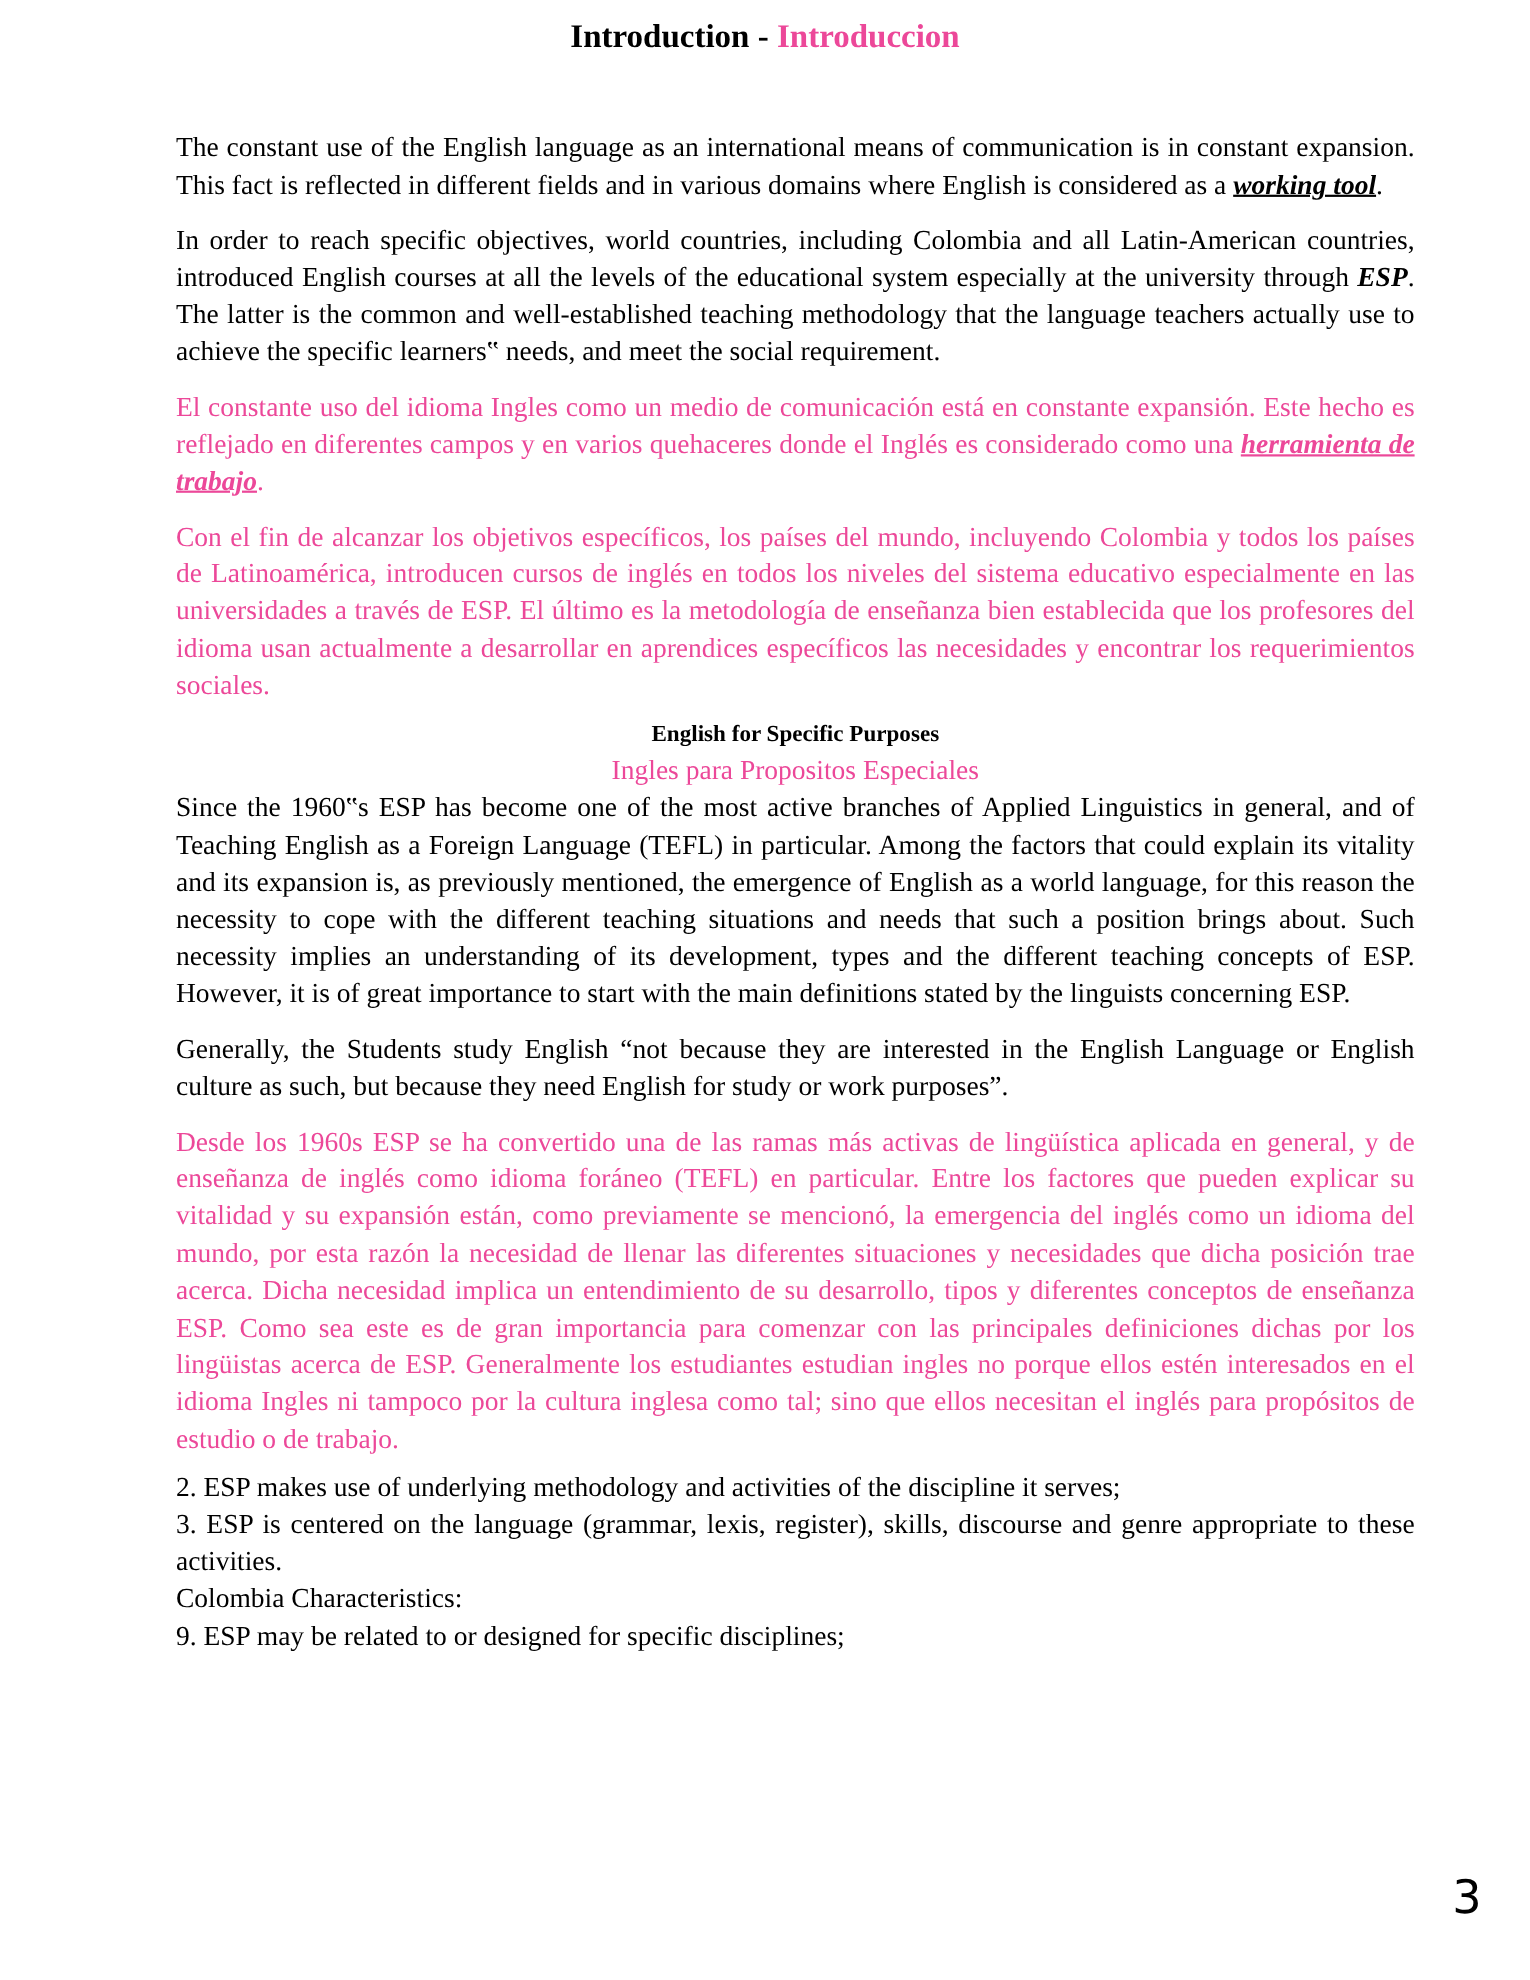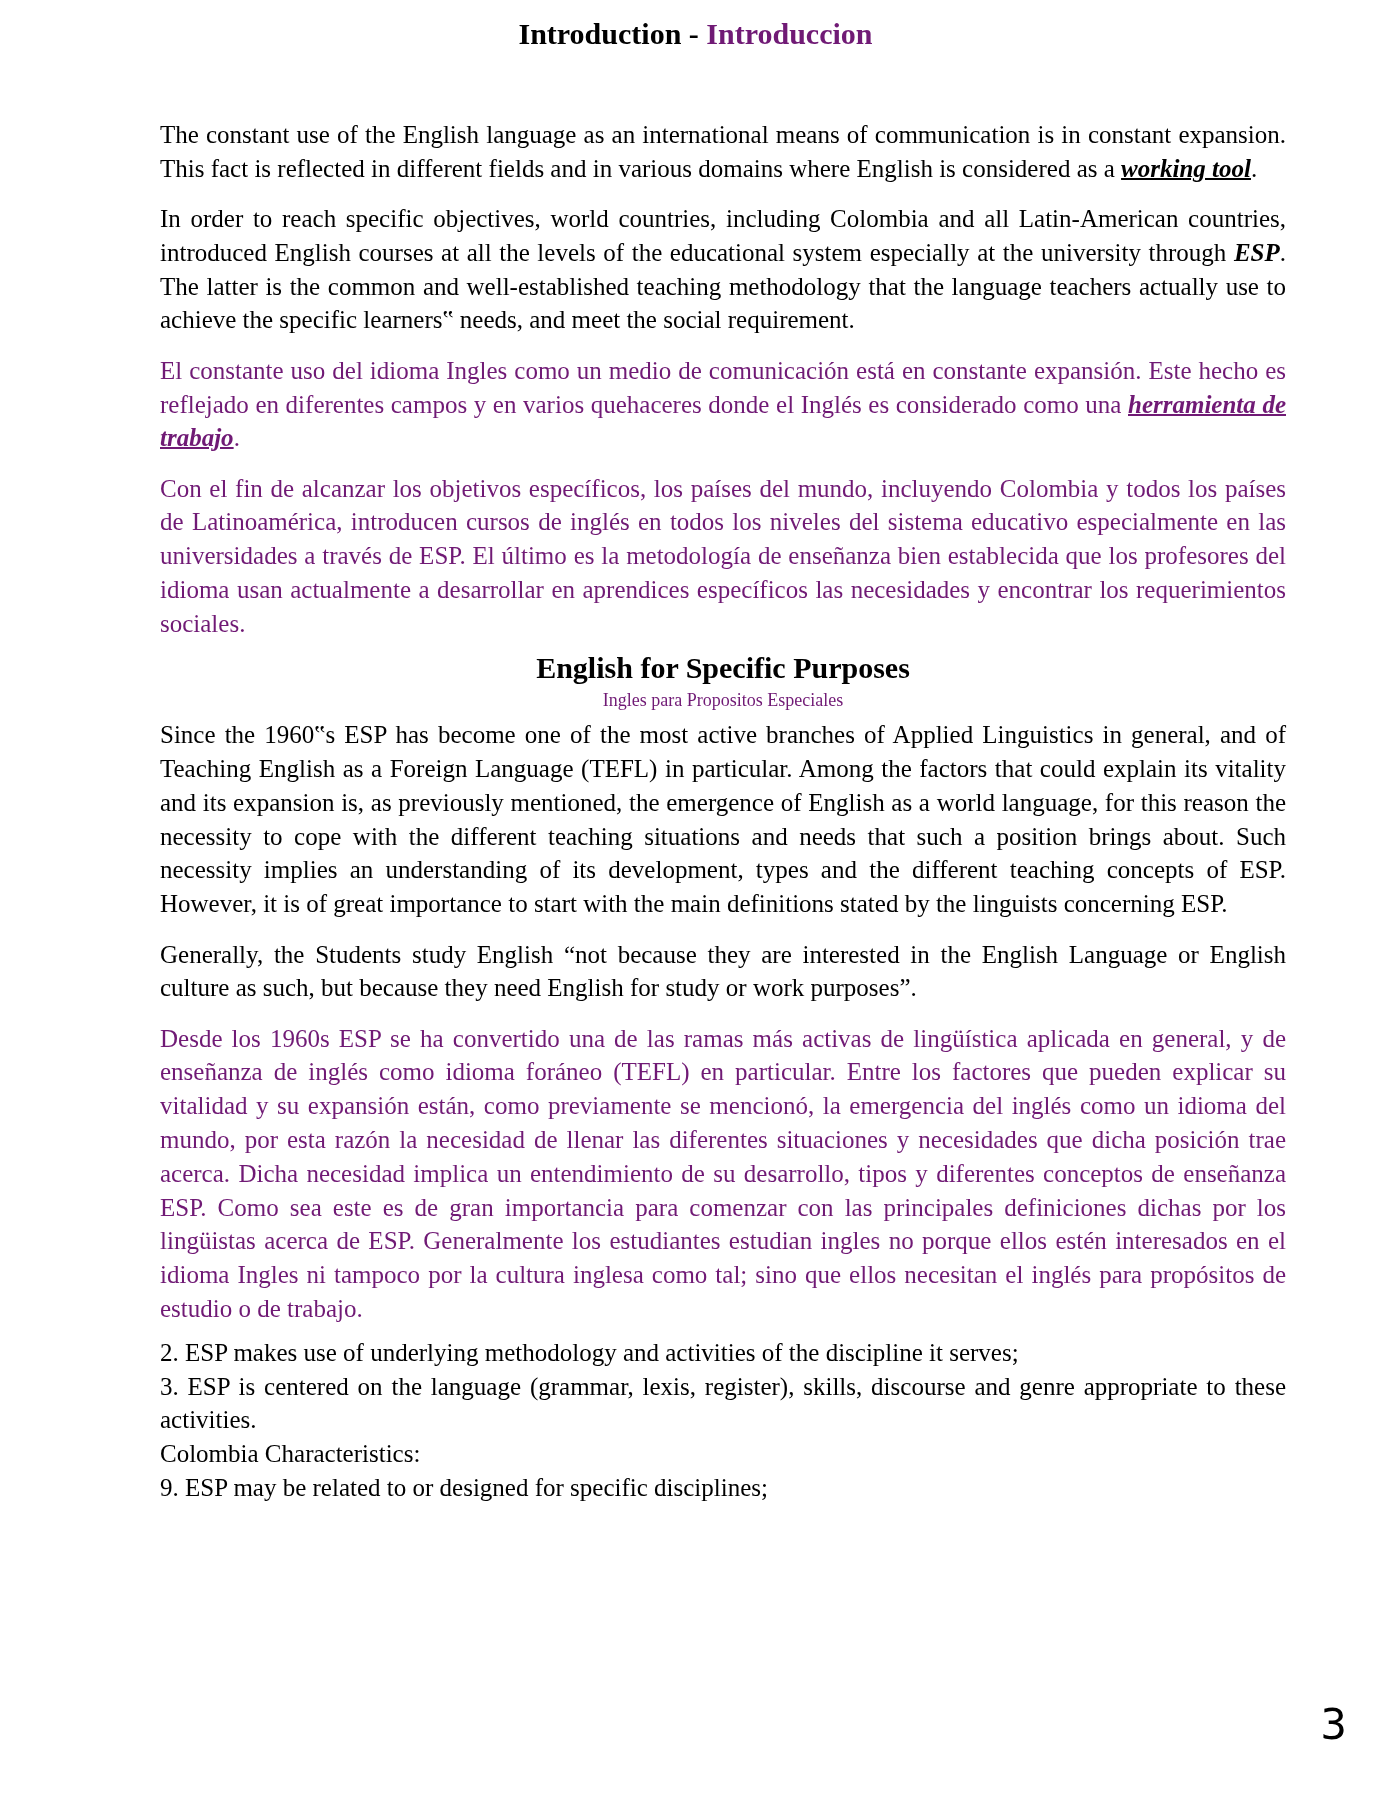--- a/index.html
+++ b/index.html
@@ -19,45 +19,45 @@
       position: absolute;
       top: 14px;
       left: 0;
       width: 1391px;
       text-align: center;
       font-weight: bold;
       font-size: 30px;
       line-height: 40px;
       margin: 0;
     }
-    .blue { color: #701a75; }
+    .blue { color: #ec4899; }
     .content {
       position: absolute;
       left: 160px;
       width: 1126px;
       top: 118px;
       font-size: 25px;
       line-height: 33.8px;
     }
     .content p {
       margin: 0 0 16.5px 0;
       text-align: justify;
       text-align-last: left;
     }
     .heading {
       text-align: center;
       font-weight: bold;
       margin: 0;
-      font-size: 30px;
+      font-size: 21px;
       line-height: 33.8px;
     }
     .subheading {
       text-align: center;
       margin: 0;
-      font-size: 18px;
+      font-size: 25px;
       line-height: 33.8px;
     }
     .emph-underline {
       font-weight: bold;
       font-style: italic;
       text-decoration: underline;
       text-decoration-thickness: 2px;
     }
     .emph {
       font-weight: bold;

